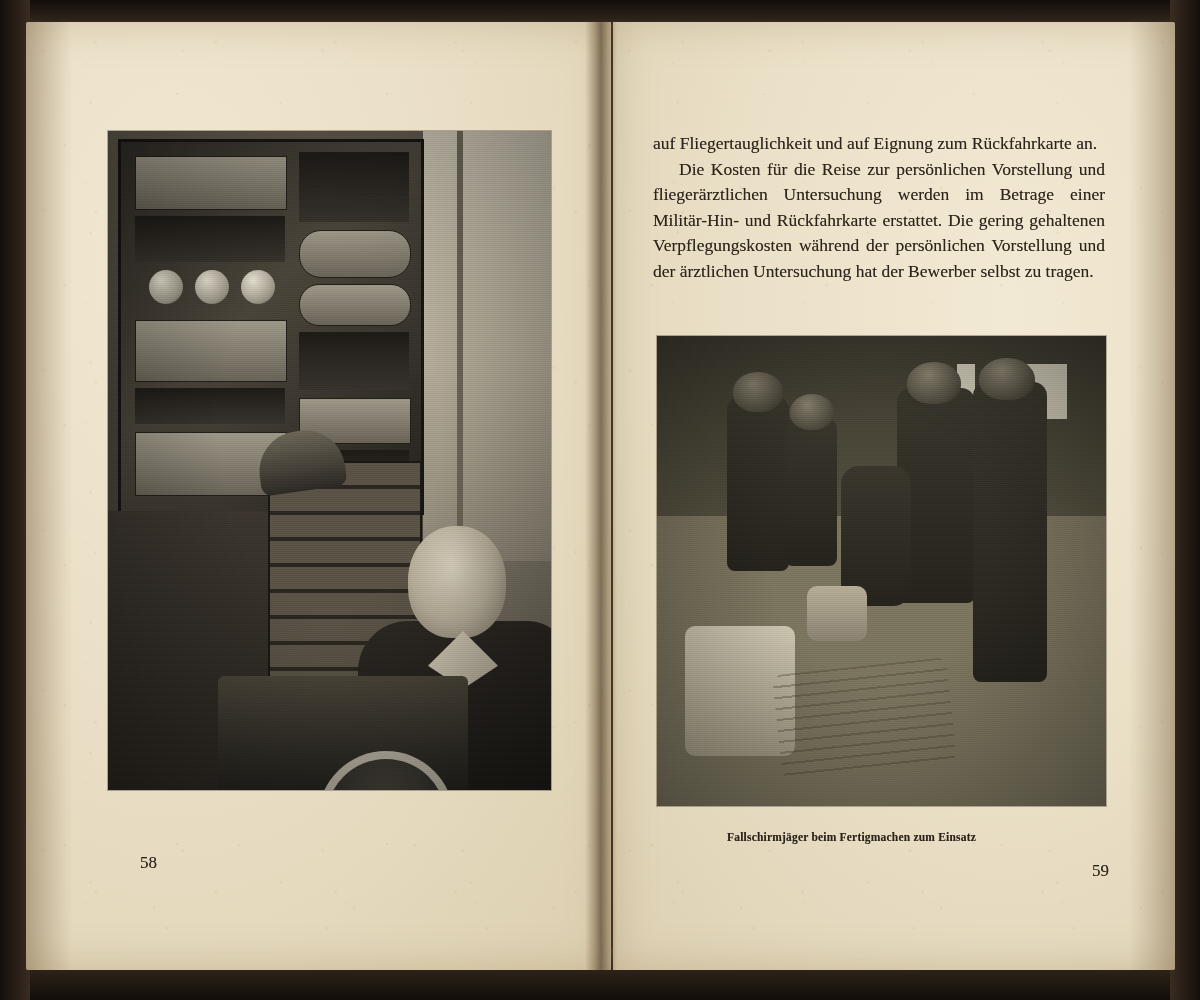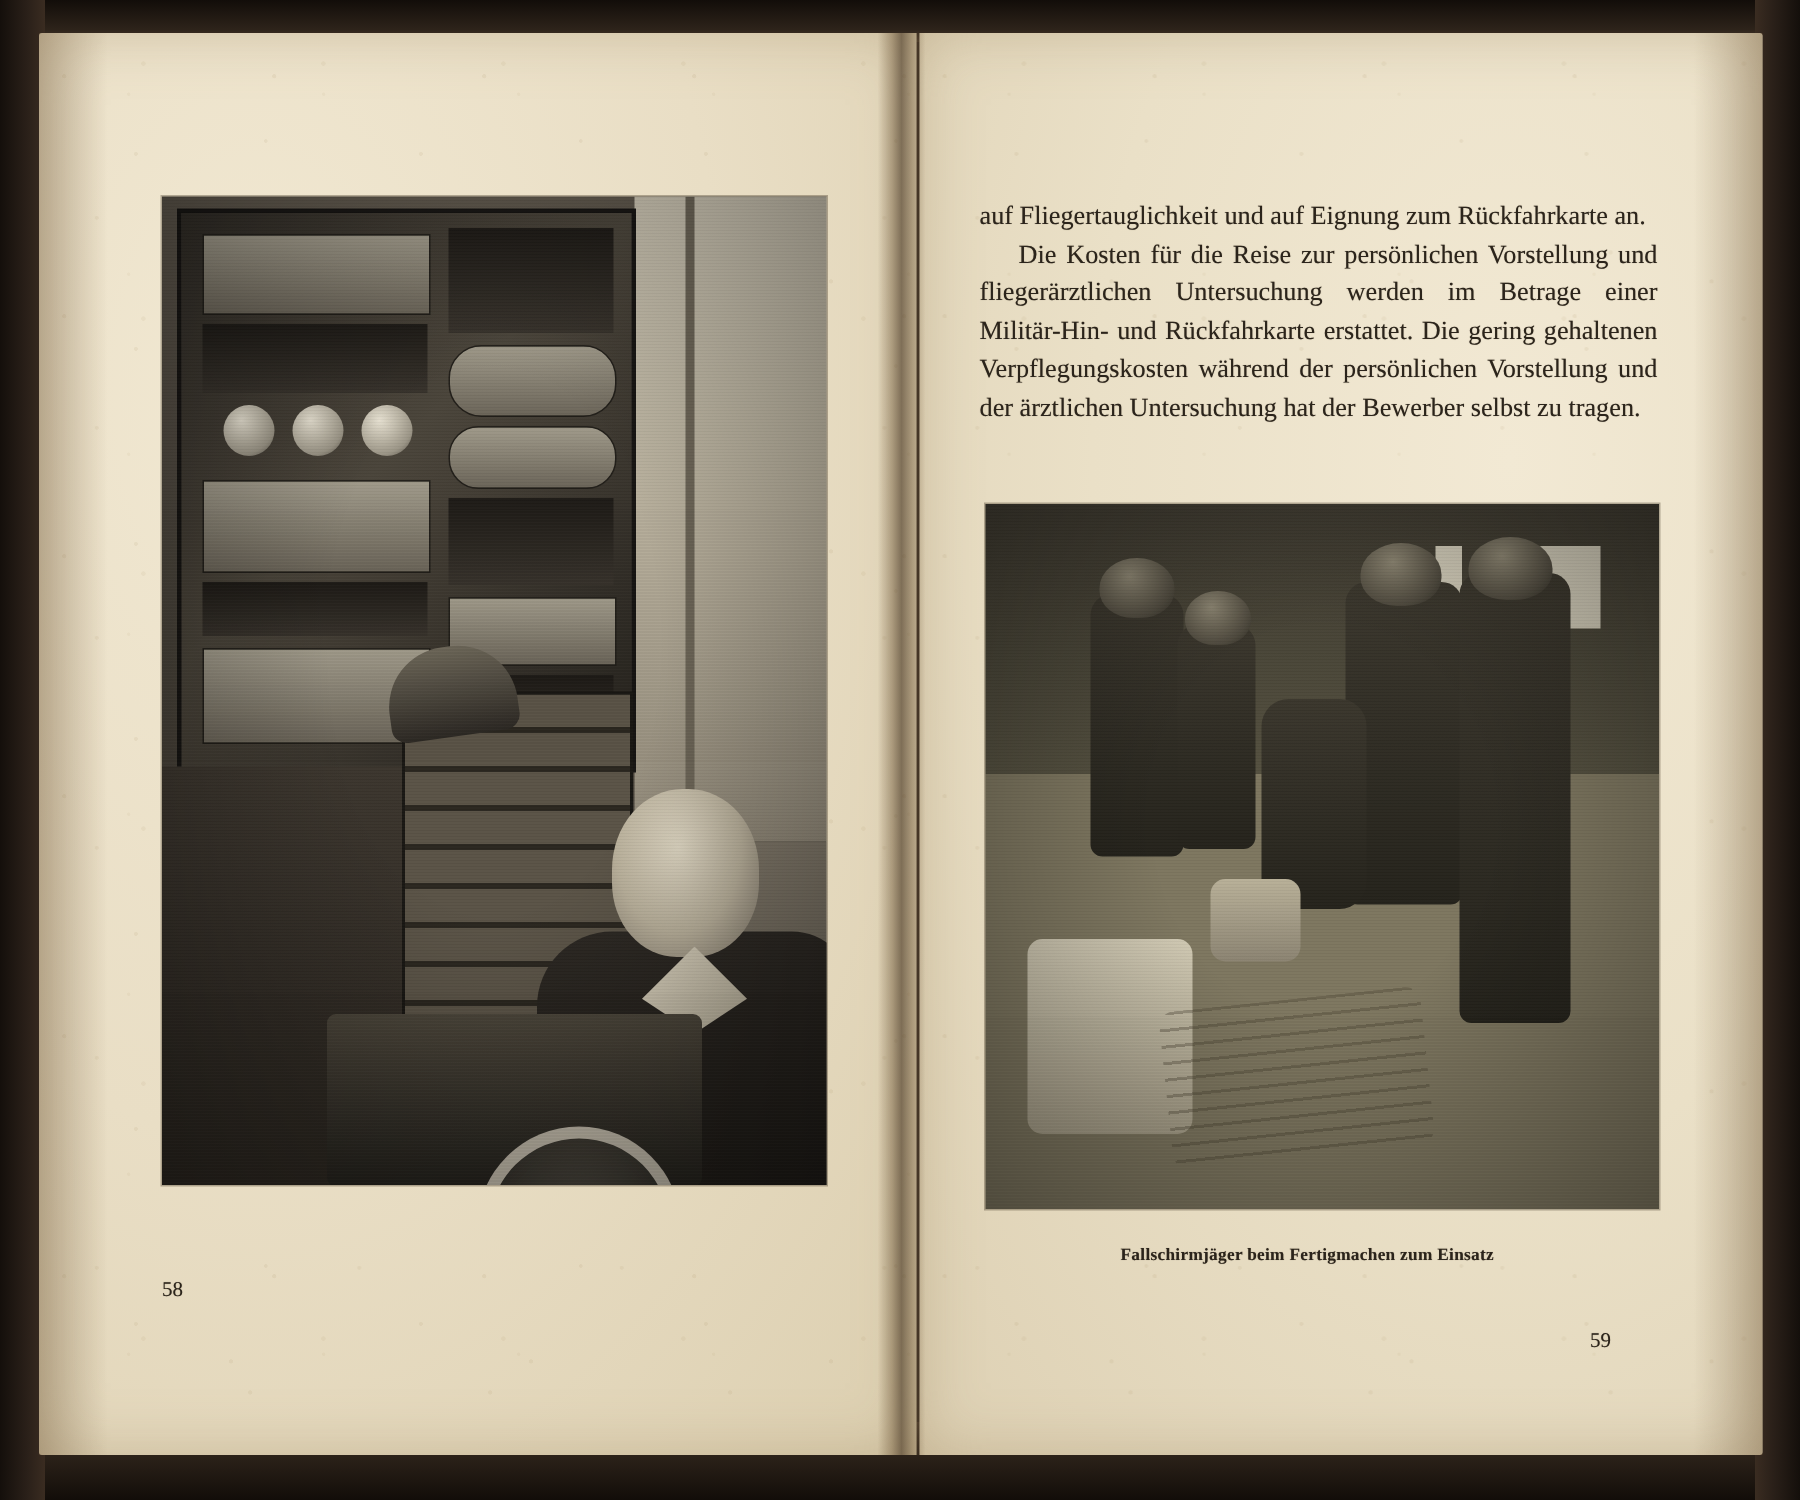--- a/index.html
+++ b/index.html
@@ -275,30 +275,31 @@
     position: absolute;
     font-family: "Liberation Serif", serif;
     font-size: 11.5px;
     font-weight: bold;
     color: #2b241b;
     letter-spacing: 0.2px;
     text-align: center;
     white-space: nowrap;
   }
   .caption-left { left: 108px; top: 796px; width: 443px; }
-  .caption-right { left: 647px; top: 831px; width: 449px; }
+  .caption-right { left: 627px; top: 831px; width: 449px; }
 
   .folio {
     position: absolute;
     font-family: "Liberation Serif", serif;
-    font-size: 14px;
+    font-size: 17px;
     color: #2b241b;
+    margin-left: 32px;
   }
   .folio-left { left: 108px; top: 853px; }
-  .folio-right { left: 1060px; top: 887px; }
+  .folio-right { left: 1060px; top: 861px; }
 
   
   .ink-soft { text-shadow: 0 0 0.6px rgba(60,46,28,0.45); }
 </style>
 </head>
 <body>
 
 <div class="scan">
 
   <div class="cover-top"></div>

